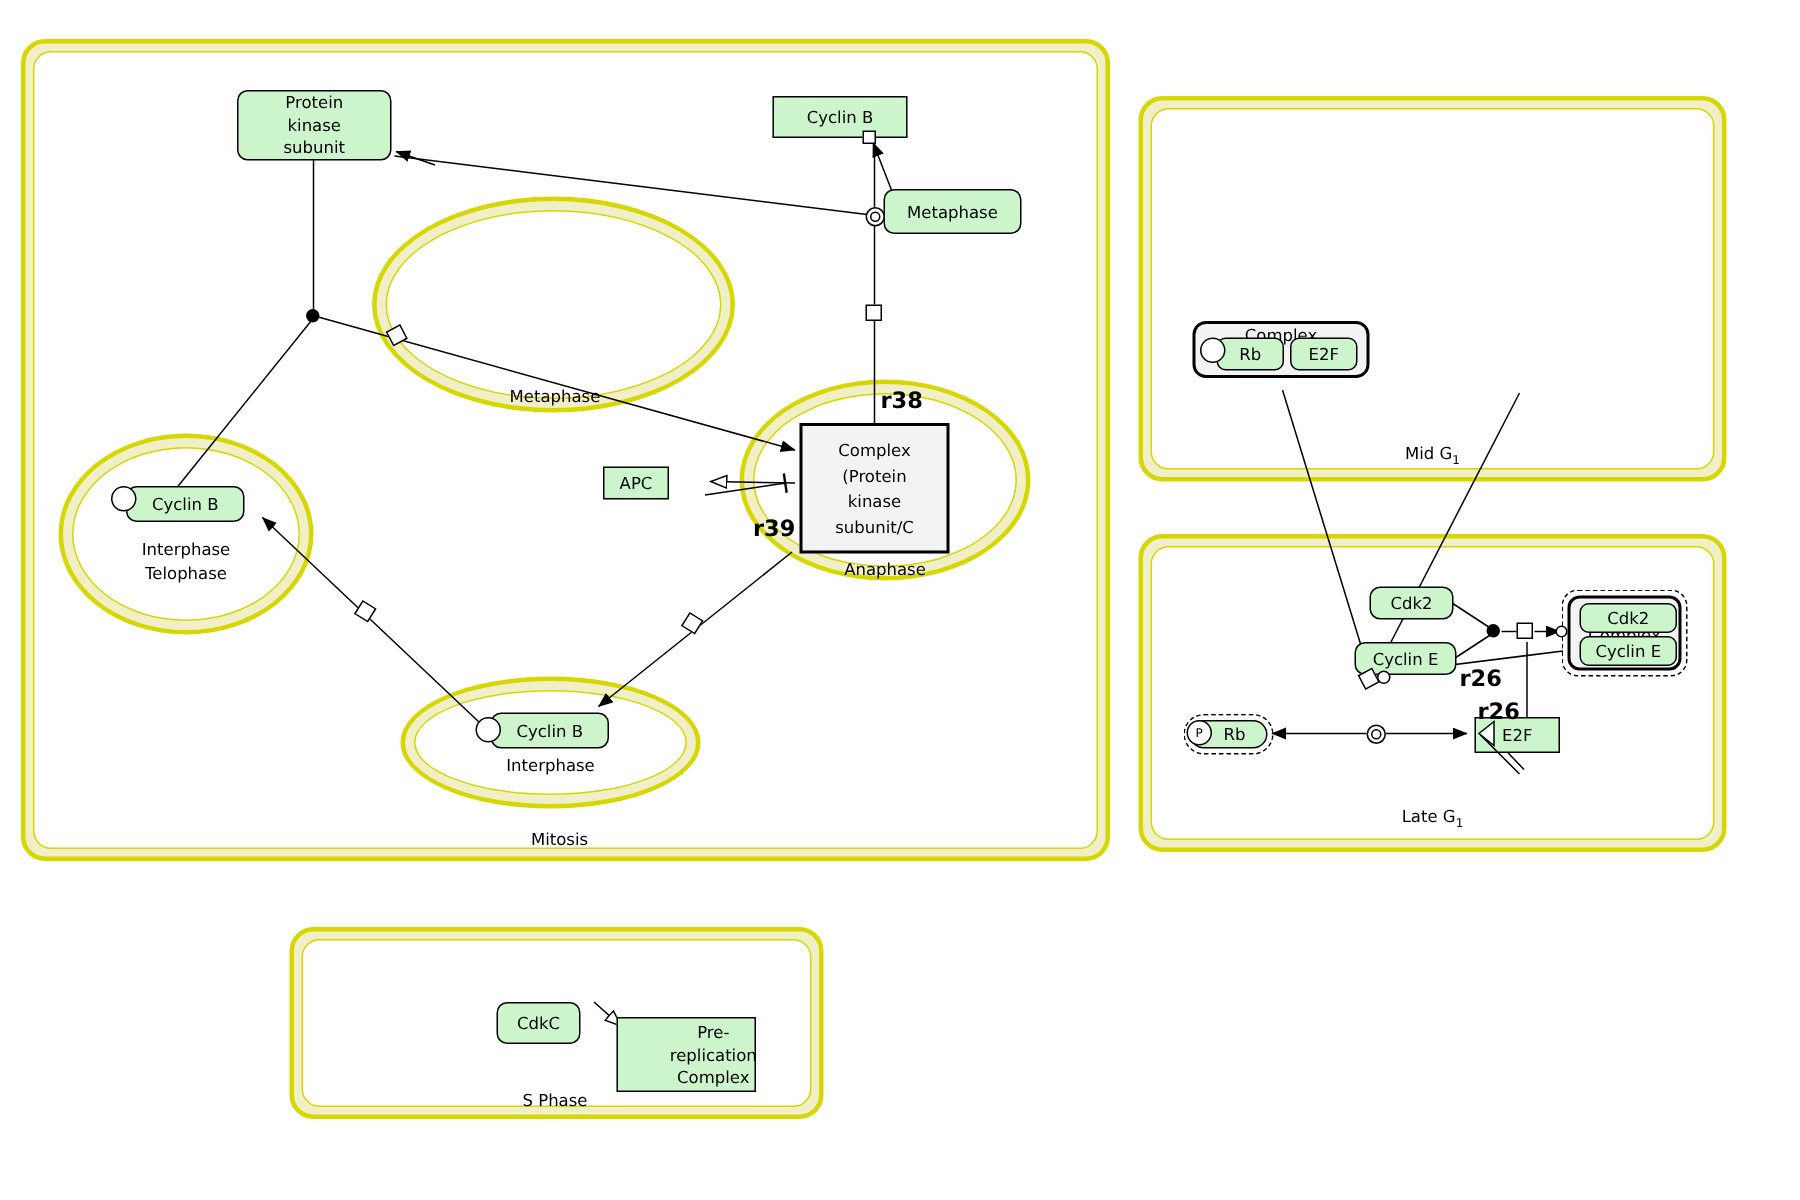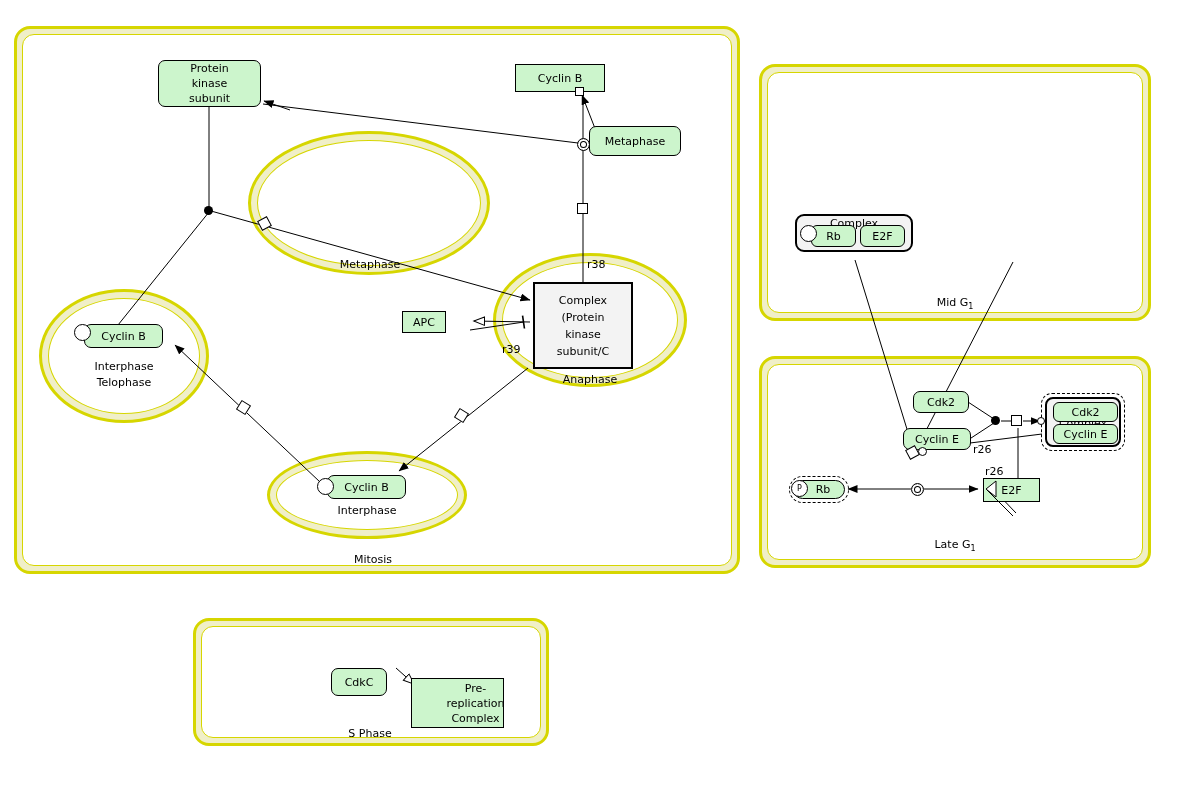--- a/index.html
+++ b/index.html
@@ -204,24 +204,25 @@
   .dot {
     position: absolute;
     width: 9px;
     height: 9px;
     border-radius: 50%;
     background: #000000;
     z-index: 7;
   }
   .edge-label {
     position: absolute;
-    font-size: 11px;
+    font-size: 15px;
     color: #000;
     z-index: 9;
     white-space: nowrap;
+    font-weight: bold;
   }
 </style>
 </head>
 <body>
 
 <div id="canvas">
 
   <div class="compartment" style="left:14px; top:26px; width:726px; height:548px;">
     <div class="inner"></div>
   </div>

